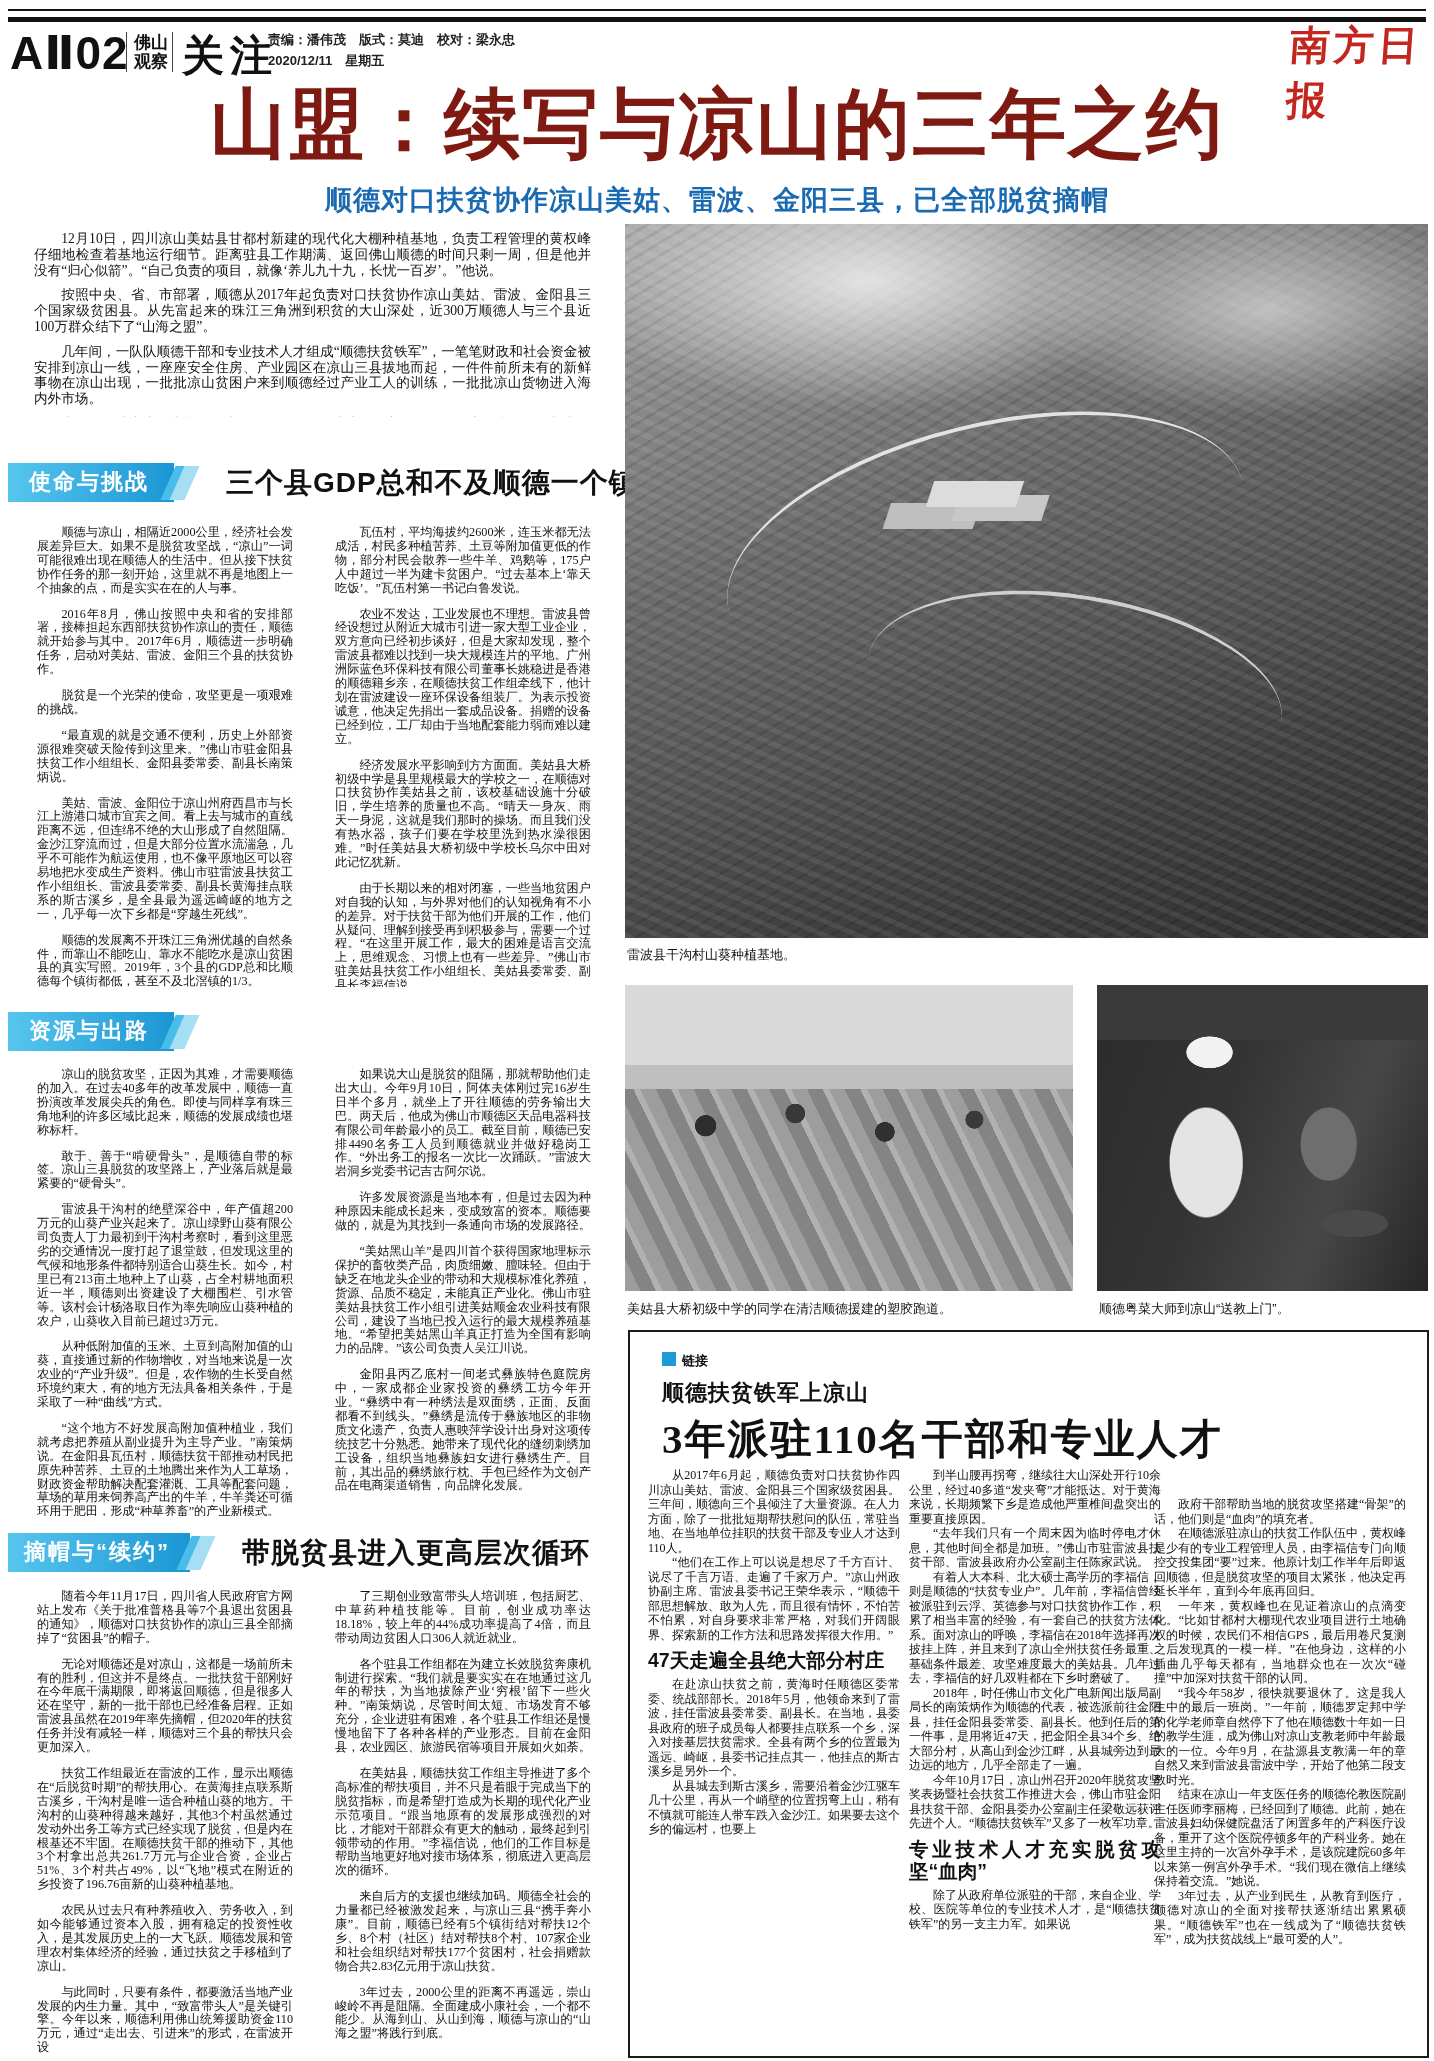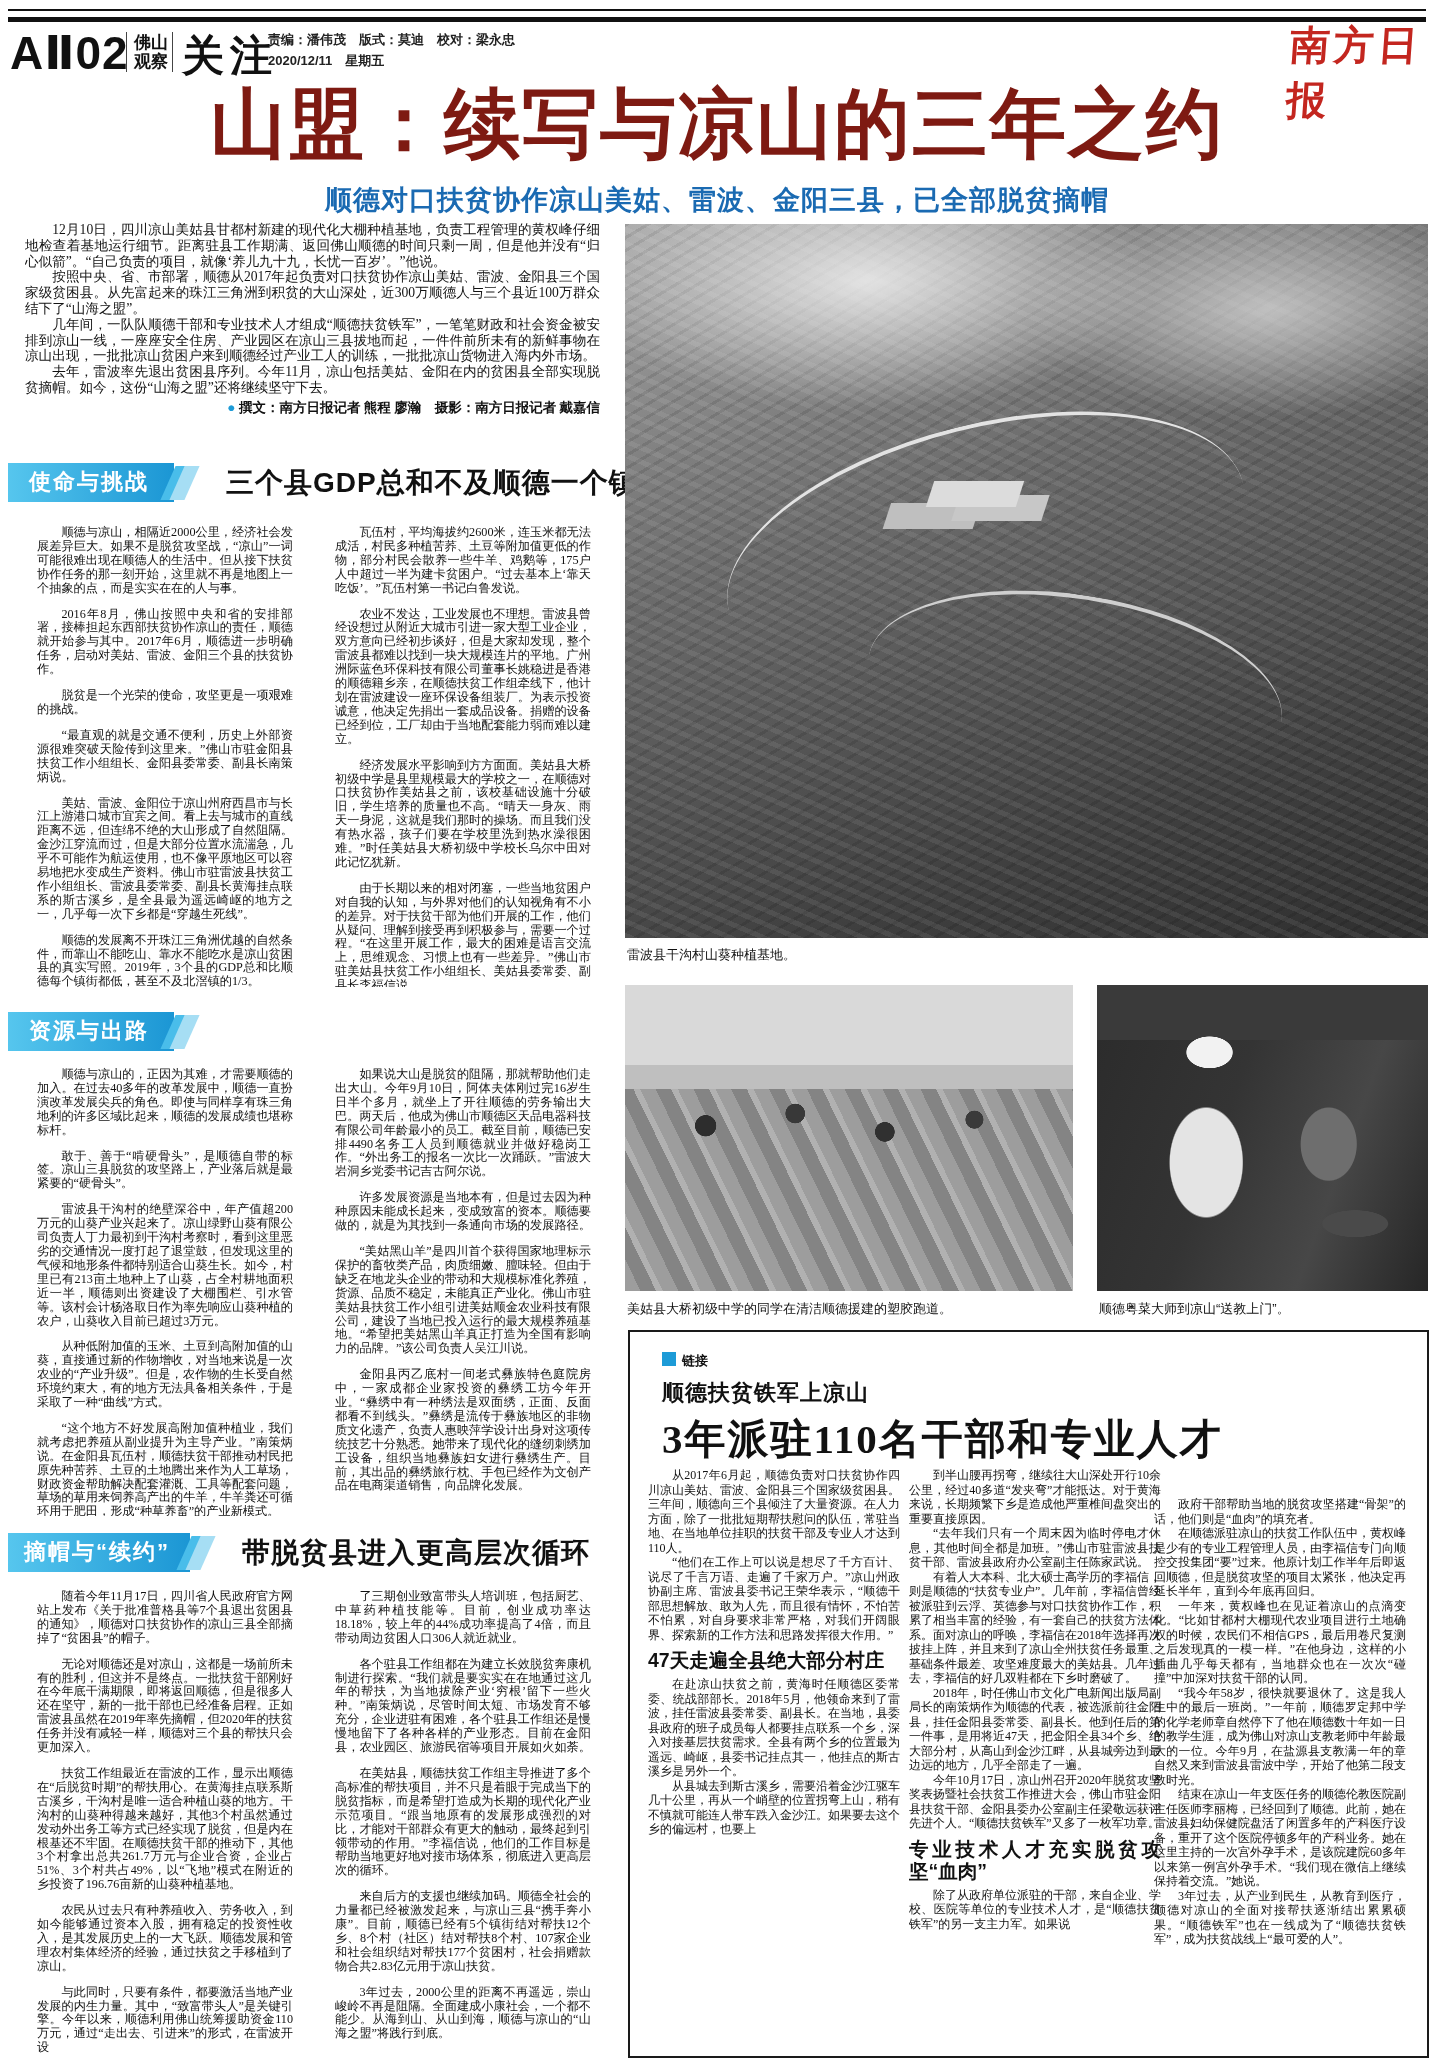--- a/index.html
+++ b/index.html
@@ -13,21 +13,21 @@
   .sec-stack{font-family:"Liberation Sans",sans-serif;font-size:17px;font-weight:bold;line-height:19px;}
   .sec-topic{font-family:"Liberation Sans",sans-serif;font-size:42px;font-weight:bold;letter-spacing:6px;}
   .vdiv{width:1px;background:#444;}
   .credits{font-family:"Liberation Sans",sans-serif;font-size:13px;font-weight:bold;color:#222;}
   .brand{font-size:40px;font-weight:bold;letter-spacing:4px;transform:skewX(-4deg);}
   
   .headline{width:100%;text-align:center;font-size:76px;font-weight:bold;letter-spacing:2px;line-height:1;}
   .subhead{width:100%;text-align:center;font-size:27px;font-weight:bold;letter-spacing:1px;}
   
   .intro{font-size:13.6px;line-height:15.8px;text-align:justify;overflow:hidden;}
-  .intro p{margin:0;text-indent:2em;}
+  .intro p{margin:9px;text-indent:2em;}
   .byline{text-align:right;font-weight:bold;font-size:13.5px;margin-top:4px;}
   
   .label-row{display:flex;align-items:center;}
   .label-box{color:#fff;font-family:"Liberation Sans",sans-serif;font-weight:bold;font-size:22px;
              letter-spacing:2px;padding:4px 20px 5px 16px;min-width:130px;text-align:center;}
   .chev{width:15px;height:34px;margin-left:-6px;transform:skewX(-24deg);}
   .sec-title{font-family:"Liberation Sans",sans-serif;font-size:28px;font-weight:bold;margin-left:34px;letter-spacing:1px;}
   
   .colwrap{overflow:hidden;}
   .ncol{position:absolute;top:0;width:280px;font-size:12.2px;line-height:13.9px;text-align:justify;overflow:hidden;}
@@ -107,21 +107,21 @@
       </div>
   </div>
 
   <div class="abs label-row" style="left:8px;top:1012px;">
     <div class="label-box" style="background:linear-gradient(90deg,#56c6ee,#1b96d4);">资源与出路</div>
     <div class="chev" style="background:#49bdea;"></div>
     <div class="chev" style="background:#a6def4;"></div>
   </div>
   <div class="abs colwrap" style="left:25px;top:1056px;width:578px;height:460px;">
     <div class="ncol" style="left:0;height:460px;">
-        <p>顺德与凉山的，正因为其难，才需要顺德的加入。在过去40多年的改革发展中，顺德一直扮演改革发展尖兵的角色。即使与同样享有珠三角地利的许多区域比起来，顺德的发展成绩也堪称标杆。</p>
+        <p>凉山的脱贫攻坚，正因为其难，才需要顺德的加入。在过去40多年的改革发展中，顺德一直扮演改革发展尖兵的角色。即使与同样享有珠三角地利的许多区域比起来，顺德的发展成绩也堪称标杆。</p>
         <p>敢于、善于“啃硬骨头”，是顺德自带的标签。凉山三县脱贫的攻坚路上，产业落后就是最紧要的“硬骨头”。</p>
         <p>雷波县干沟村的绝壁深谷中，年产值超200万元的山葵产业兴起来了。凉山绿野山葵有限公司负责人丁力最初到干沟村考察时，看到这里恶劣的交通情况一度打起了退堂鼓，但发现这里的气候和地形条件都特别适合山葵生长。如今，村里已有213亩土地种上了山葵，占全村耕地面积近一半，顺德则出资建设了大棚围栏、引水管等。该村会计杨洛取日作为率先响应山葵种植的农户，山葵收入目前已超过3万元。</p>
         <p>从种低附加值的玉米、土豆到高附加值的山葵，直接通过新的作物增收，对当地来说是一次农业的“产业升级”。但是，农作物的生长受自然环境约束大，有的地方无法具备相关条件，于是采取了一种“曲线”方式。</p>
         <p>“这个地方不好发展高附加值种植业，我们就考虑把养殖从副业提升为主导产业。”南策炳说。在金阳县瓦伍村，顺德扶贫干部推动村民把原先种苦荞、土豆的土地腾出来作为人工草场，财政资金帮助解决配套灌溉、工具等配套问题，草场的草用来饲养高产出的牛羊，牛羊粪还可循环用于肥田，形成“种草养畜”的产业新模式。</p>
       </div>
     <div class="ncol" style="left:298px;height:460px;">
         <p>如果说大山是脱贫的阻隔，那就帮助他们走出大山。今年9月10日，阿体夫体刚过完16岁生日半个多月，就坐上了开往顺德的劳务输出大巴。两天后，他成为佛山市顺德区天品电器科技有限公司年龄最小的员工。截至目前，顺德已安排4490名务工人员到顺德就业并做好稳岗工作。“外出务工的报名一次比一次踊跃。”雷波大岩洞乡党委书记吉古阿尔说。</p>
         <p>许多发展资源是当地本有，但是过去因为种种原因未能成长起来，变成致富的资本。顺德要做的，就是为其找到一条通向市场的发展路径。</p>
         <p>“美姑黑山羊”是四川首个获得国家地理标示保护的畜牧类产品，肉质细嫩、膻味轻。但由于缺乏在地龙头企业的带动和大规模标准化养殖，货源、品质不稳定，未能真正产业化。佛山市驻美姑县扶贫工作小组引进美姑顺金农业科技有限公司，建设了当地已投入运行的最大规模养殖基地。“希望把美姑黑山羊真正打造为全国有影响力的品牌。”该公司负责人吴江川说。</p>
         <p>金阳县丙乙底村一间老式彝族特色庭院房中，一家成都企业家投资的彝绣工坊今年开业。“彝绣中有一种绣法是双面绣，正面、反面都看不到线头。”彝绣是流传于彝族地区的非物质文化遗产，负责人惠映萍学设计出身对这项传统技艺十分熟悉。她带来了现代化的缝纫刺绣加工设备，组织当地彝族妇女进行彝绣生产。目前，其出品的彝绣旅行枕、手包已经作为文创产品在电商渠道销售，向品牌化发展。</p>

